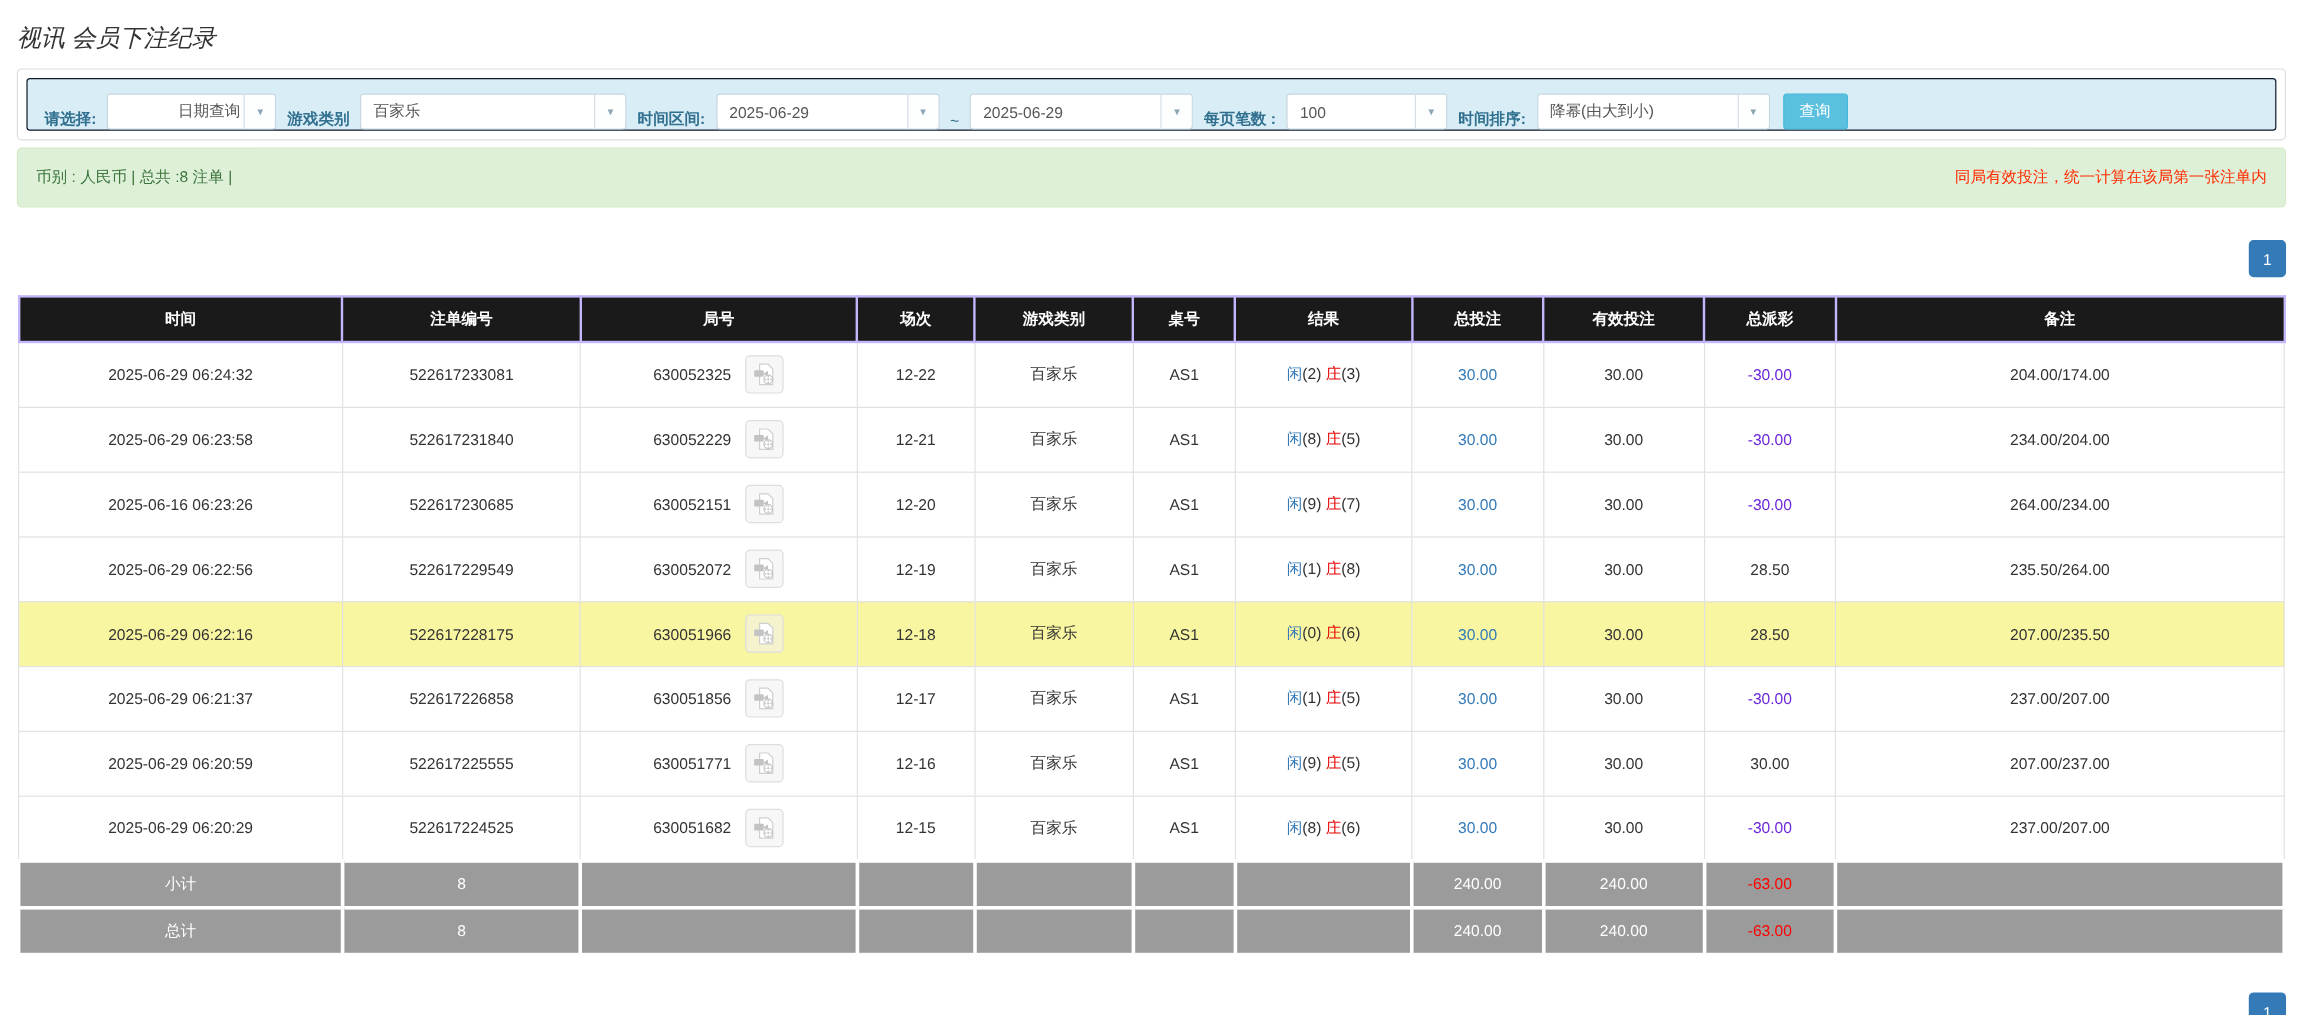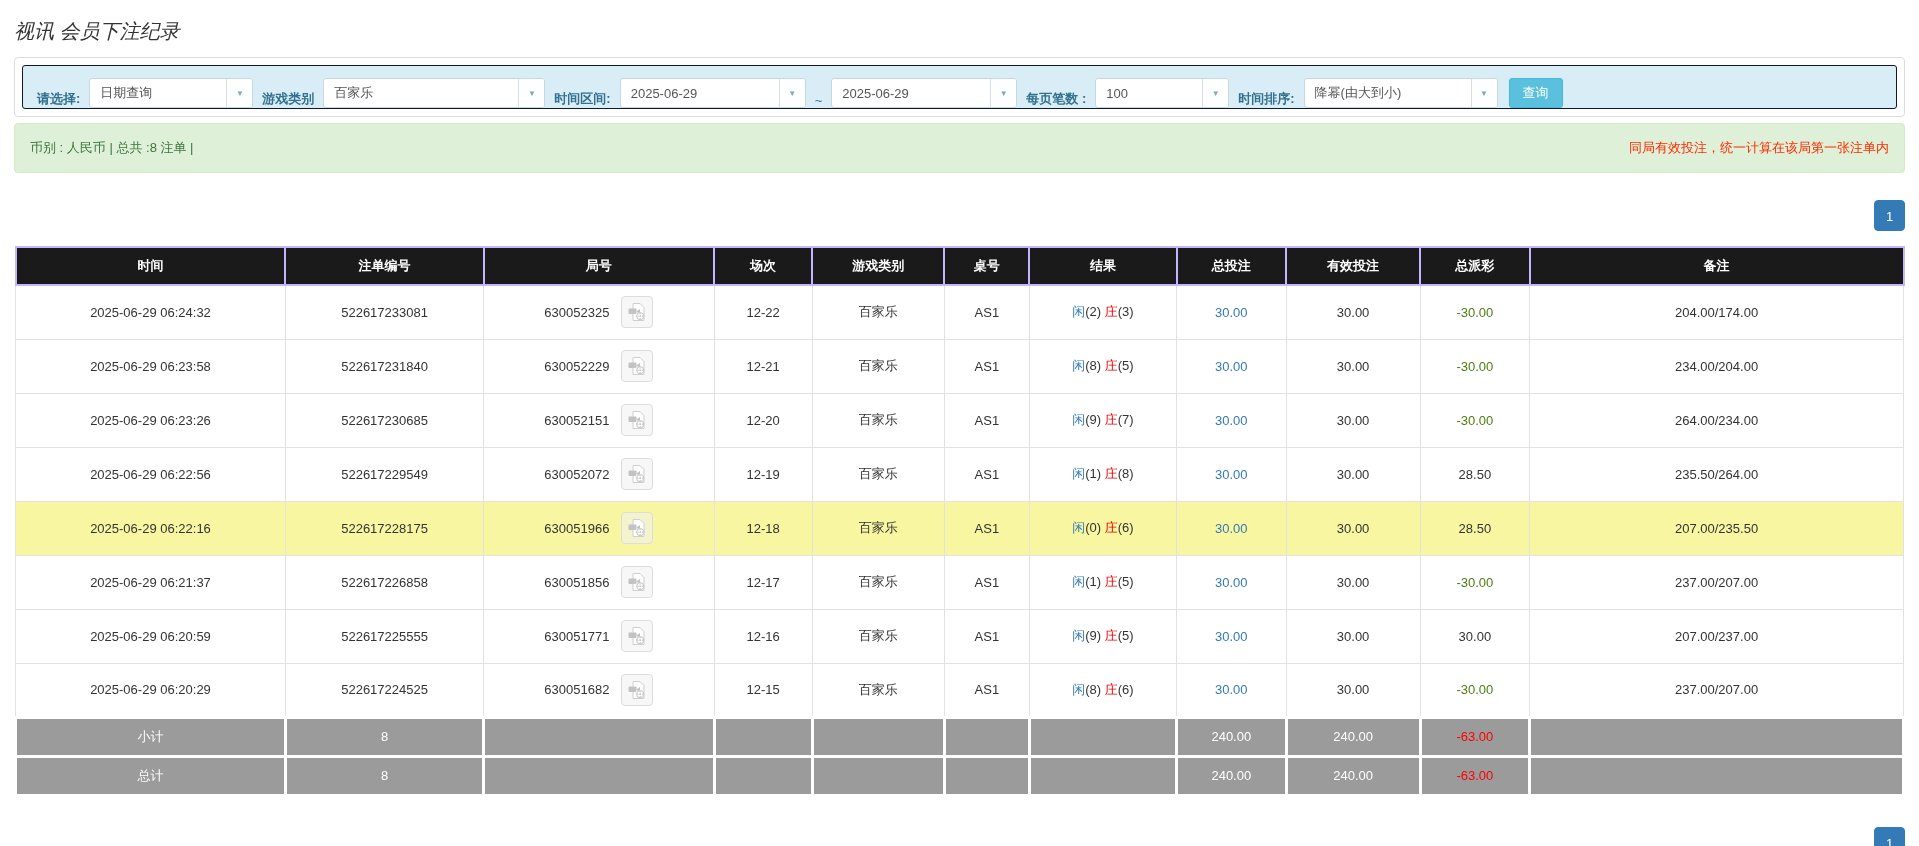--- a/index.html
+++ b/index.html
@@ -11,21 +11,21 @@
   
   .panel { margin:0 14px; border:1px solid #ddd; border-radius:4px; padding:7px; background:#fff; }
   .filter-bar { background:#d9edf7; border:1px solid #0f172a; border-radius:3px;
     display:flex; align-items:flex-end; height:44px; padding:0 14px; gap:9px; }
   .f-label { color:#31708f; font-weight:bold; white-space:nowrap; }
   .combo { display:flex; align-items:center; background:#fff; border:1px solid #c8d8e0;
     border-radius:3px; height:30px; overflow:hidden; }
   .combo-text { padding:0 10px; color:#555; flex:1; white-space:nowrap; overflow:hidden; }
   .combo-arrow { width:26px; align-self:stretch; border-left:1px solid #d5dfe5;
     display:flex; align-items:center; justify-content:center; color:#8aa5b3; font-size:8px; background:#fdfefe; cursor:pointer; }
-  .w-select { width:164px; } .w-game { width:222px; } .w-date { width:186px; }
+  .w-select { width:141px;padding-left:48px; } .w-game { width:222px; } .w-date { width:186px; }
   .w-page { width:134px; } .w-sort { width:194px; }
   .tilde { color:#31708f; }
   .btn-search { background:#5bc0de; border:1px solid #46b8da; color:#fff; border-radius:3px;
     height:30px; padding:0 13px; font-size:13px; cursor:pointer; margin-left:2px; }
 
   
   .info-bar { margin:6px 14px 0; background:#dff0d8; border:1px solid #d6e9c6; border-radius:4px;
     padding:15px 15px; display:flex; justify-content:space-between; align-items:center; }
   .info-left { color:#3c763d; }
   .info-note { color:#ff2a00; }
@@ -40,21 +40,21 @@
   table { border-collapse:collapse; width:1891px; margin:0 14px; table-layout:fixed; }
   col.c-time{width:14.3%} col.c-bet{width:10.5%} col.c-round{width:12.2%} col.c-sess{width:5.2%}
   col.c-game{width:7.0%} col.c-tbl{width:4.5%} col.c-res{width:7.8%} col.c-total{width:5.8%}
   col.c-valid{width:7.1%} col.c-pay{width:5.8%} col.c-remark{width:19.8%}
   thead th { background:#1a1a1a; color:#fff; font-weight:bold; font-size:13px;
     padding:9px 4px; border:2px solid #c4b5fd; }
   tbody td { text-align:center; padding:0 4px; height:54px; border:1px solid #e2e2e2;
     color:#333; background:#fff; }
   tbody tr.hl td { background:#f9f6a2; }
   td .link { color:#337ab7; cursor:pointer; }
-  td.neg, .neg { color:#4d7c0f; }
+  td.neg, .neg { color:#6d28d9; }
   .player { color:#337ab7; } .banker { color:#e60000; }
   .round-wrap { display:inline-flex; align-items:center; gap:12px; }
   .icon-btn { width:32px; height:32px; border:1px solid #ddd; border-radius:4px;
     background:rgba(240,240,240,.55); cursor:pointer; display:inline-flex; align-items:center; justify-content:center; padding:0; }
   tfoot td { background:#9b9b9b; color:#fff; text-align:center; padding:9px 4px;
     border:3px solid #fff; font-size:13px; }
   tfoot td.neg { color:#ff0000; }
 </style>
 </head>
 <body>
@@ -191,21 +191,21 @@
         <td>12-21</td>
         <td>百家乐</td>
         <td>AS1</td>
         <td><span class="player">闲</span>(8) <span class="banker">庄</span>(5)</td>
         <td><span class="link">30.00</span></td>
         <td>30.00</td>
         <td class="neg">-30.00</td>
         <td>234.00/204.00</td>
       </tr>
       <tr>
-        <td>2025-06-29 06:23:26</td>
+        <td>2025-06-16 06:23:26</td>
         <td>522617230685</td>
         <td><span class="round-wrap">
             <span>630052151</span>
             <button class="icon-btn">
               <svg width="20" height="20" viewBox="0 0 20 20">
                 <path d="M6 1.5h7l4 4V18.5H6z" fill="#fff" stroke="#cfcfcf"></path>
                 <rect x="1.5" y="6.5" width="8" height="5.5" rx="1" fill="#c3c3c3"></rect>
                 <path d="M9.5 9.2l3.5-2.2v5l-3.5-2.2z" fill="#c3c3c3"></path>
                 <circle cx="13.2" cy="14.2" r="3.6" fill="#fff" stroke="#c3c3c3"></circle>
                 <circle cx="13.2" cy="14.2" r="0.9" fill="#c3c3c3"></circle>

